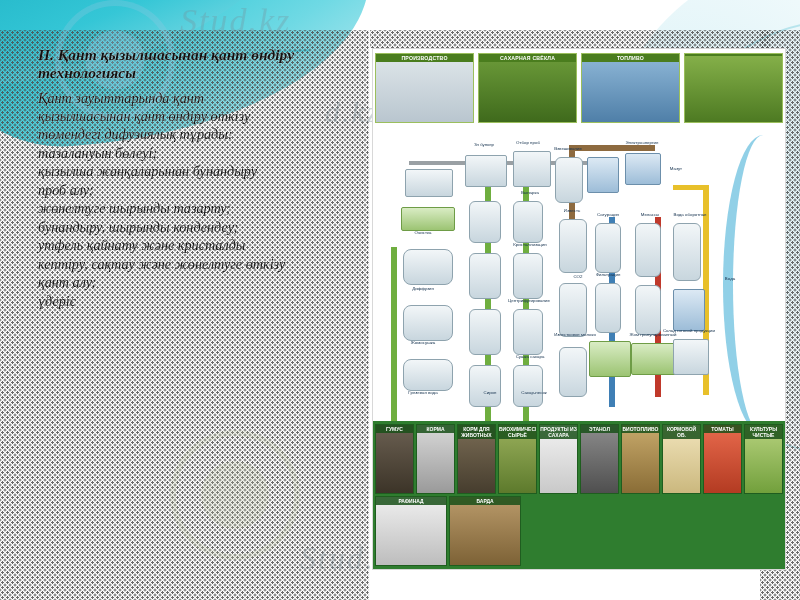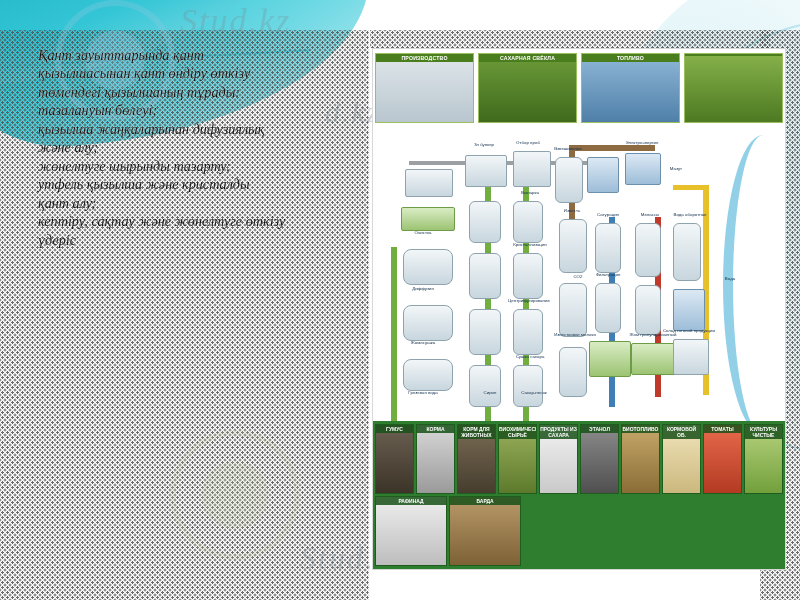--- a/index.html
+++ b/index.html
@@ -308,31 +308,33 @@
   <div class="halftone-strip-top"></div>
 
   <div class="wm-logo"></div>
   <div class="wm-logo2"></div>
   <div class="wm wm-1">Stud.kz</div>
   <div class="wm wm-2">d.kz - Stud.kz</div>
   <div class="wm wm-3">d.kz - Stud.kz</div>
   <div class="wm wm-4">Stud.kz</div>
 
   <div class="text-col">
+    <p class="title">II. Қант қызылшасынан қант өндіру технологиясы</p>
     <p class="body-para">
       <span class="ln">Қант зауыттарында қант</span>
       <span class="ln">қызылшасынан қант өндіру өткізу</span>
-      <span class="ln">төмендегі қызылшаның тұрады:</span>
+      <span class="ln">төмендегі дифузиялық тұрады:</span>
       <span class="ln">тазалануын бөлеуі;</span>
-      <span class="ln">қызылша жаңқаларынан дифузиялық</span>
-      <span class="ln">және алу;</span>
+      <span class="ln">қызылша жаңқаларынан бунандыру</span>
+      <span class="ln">проб алу;</span>
       <span class="ln">жөнелтуге шырынды тазарту;</span>
-      <span class="ln">утфель қызылша және кристалды</span>
+      <span class="ln">бунандыру, шырынды кондендеу;</span>
+      <span class="ln">утфель қайнату және кристалды</span>
+      <span class="ln">кептіру, сақтау және жөнелтуге өткізу</span>
       <span class="ln">қант алу;</span>
-      <span class="ln">кептіру, сақтау және жөнелтуге өткізу</span>
       <span class="ln">үдеріс</span>
     </p>
   </div>
 
   <div class="diagram">
 
     <div class="dg-top">
       <div class="dg-tile tile-sugar">
         <div class="cap">ПРОИЗВОДСТВО</div>
       </div>

